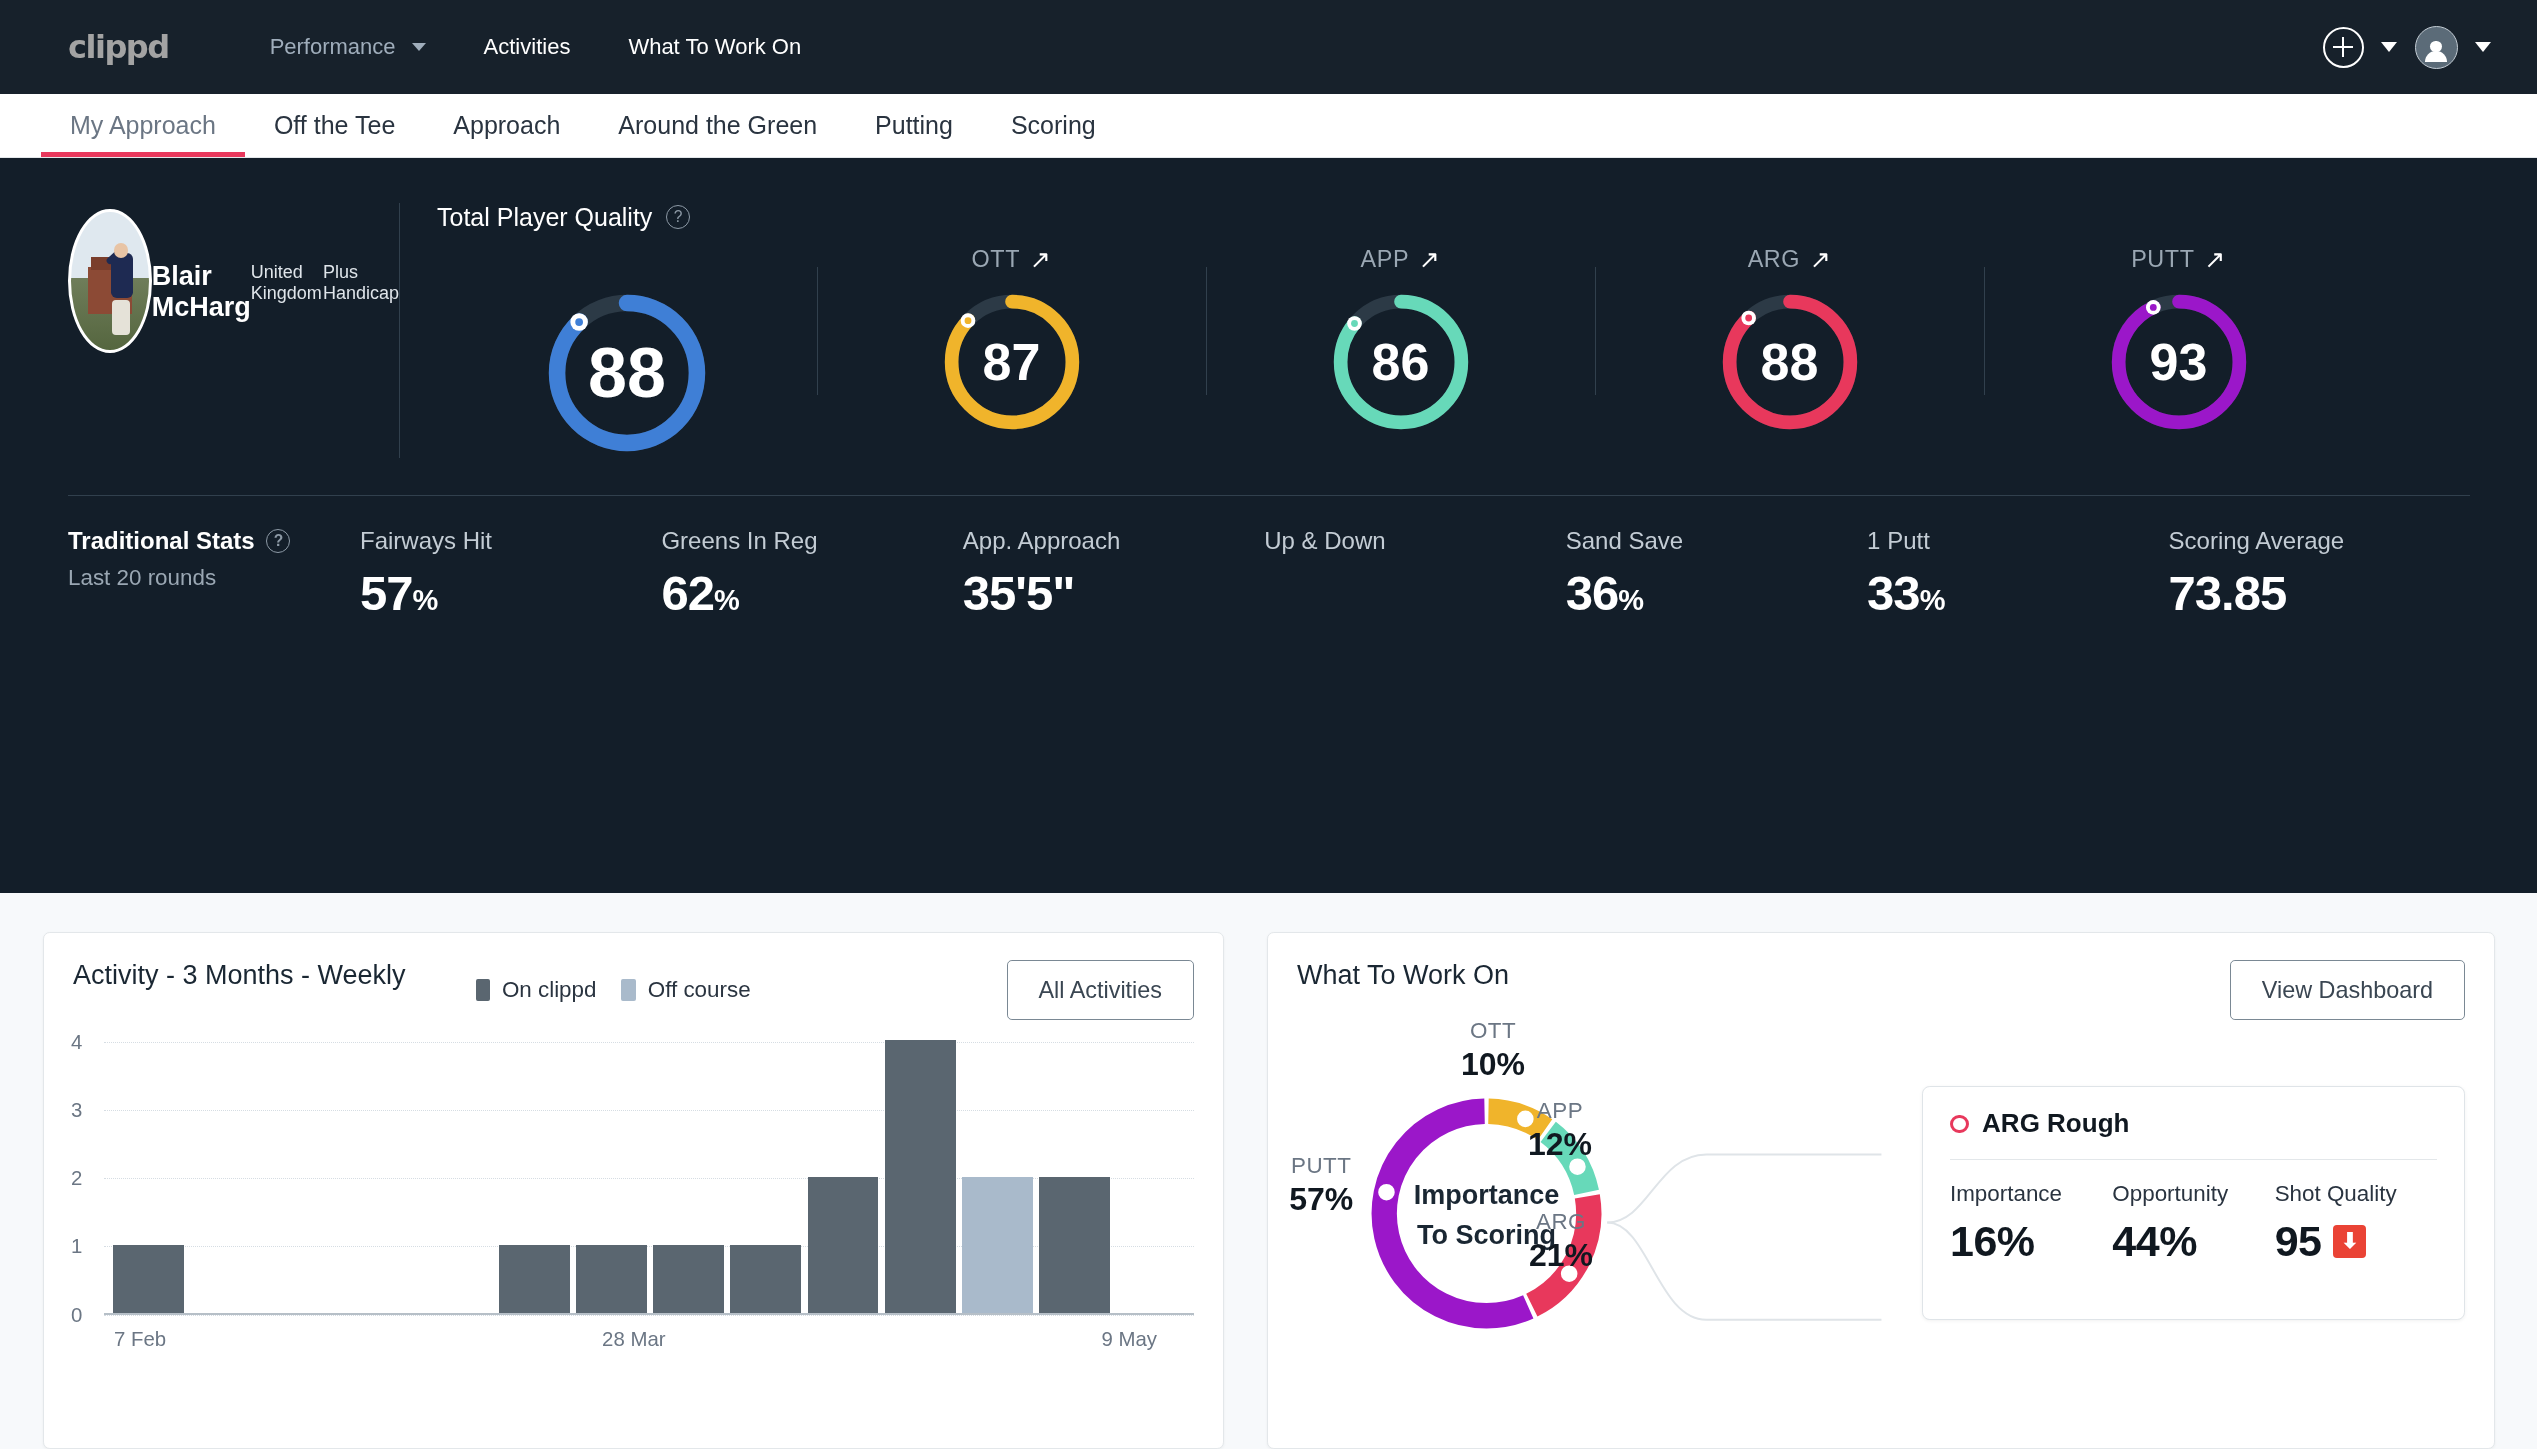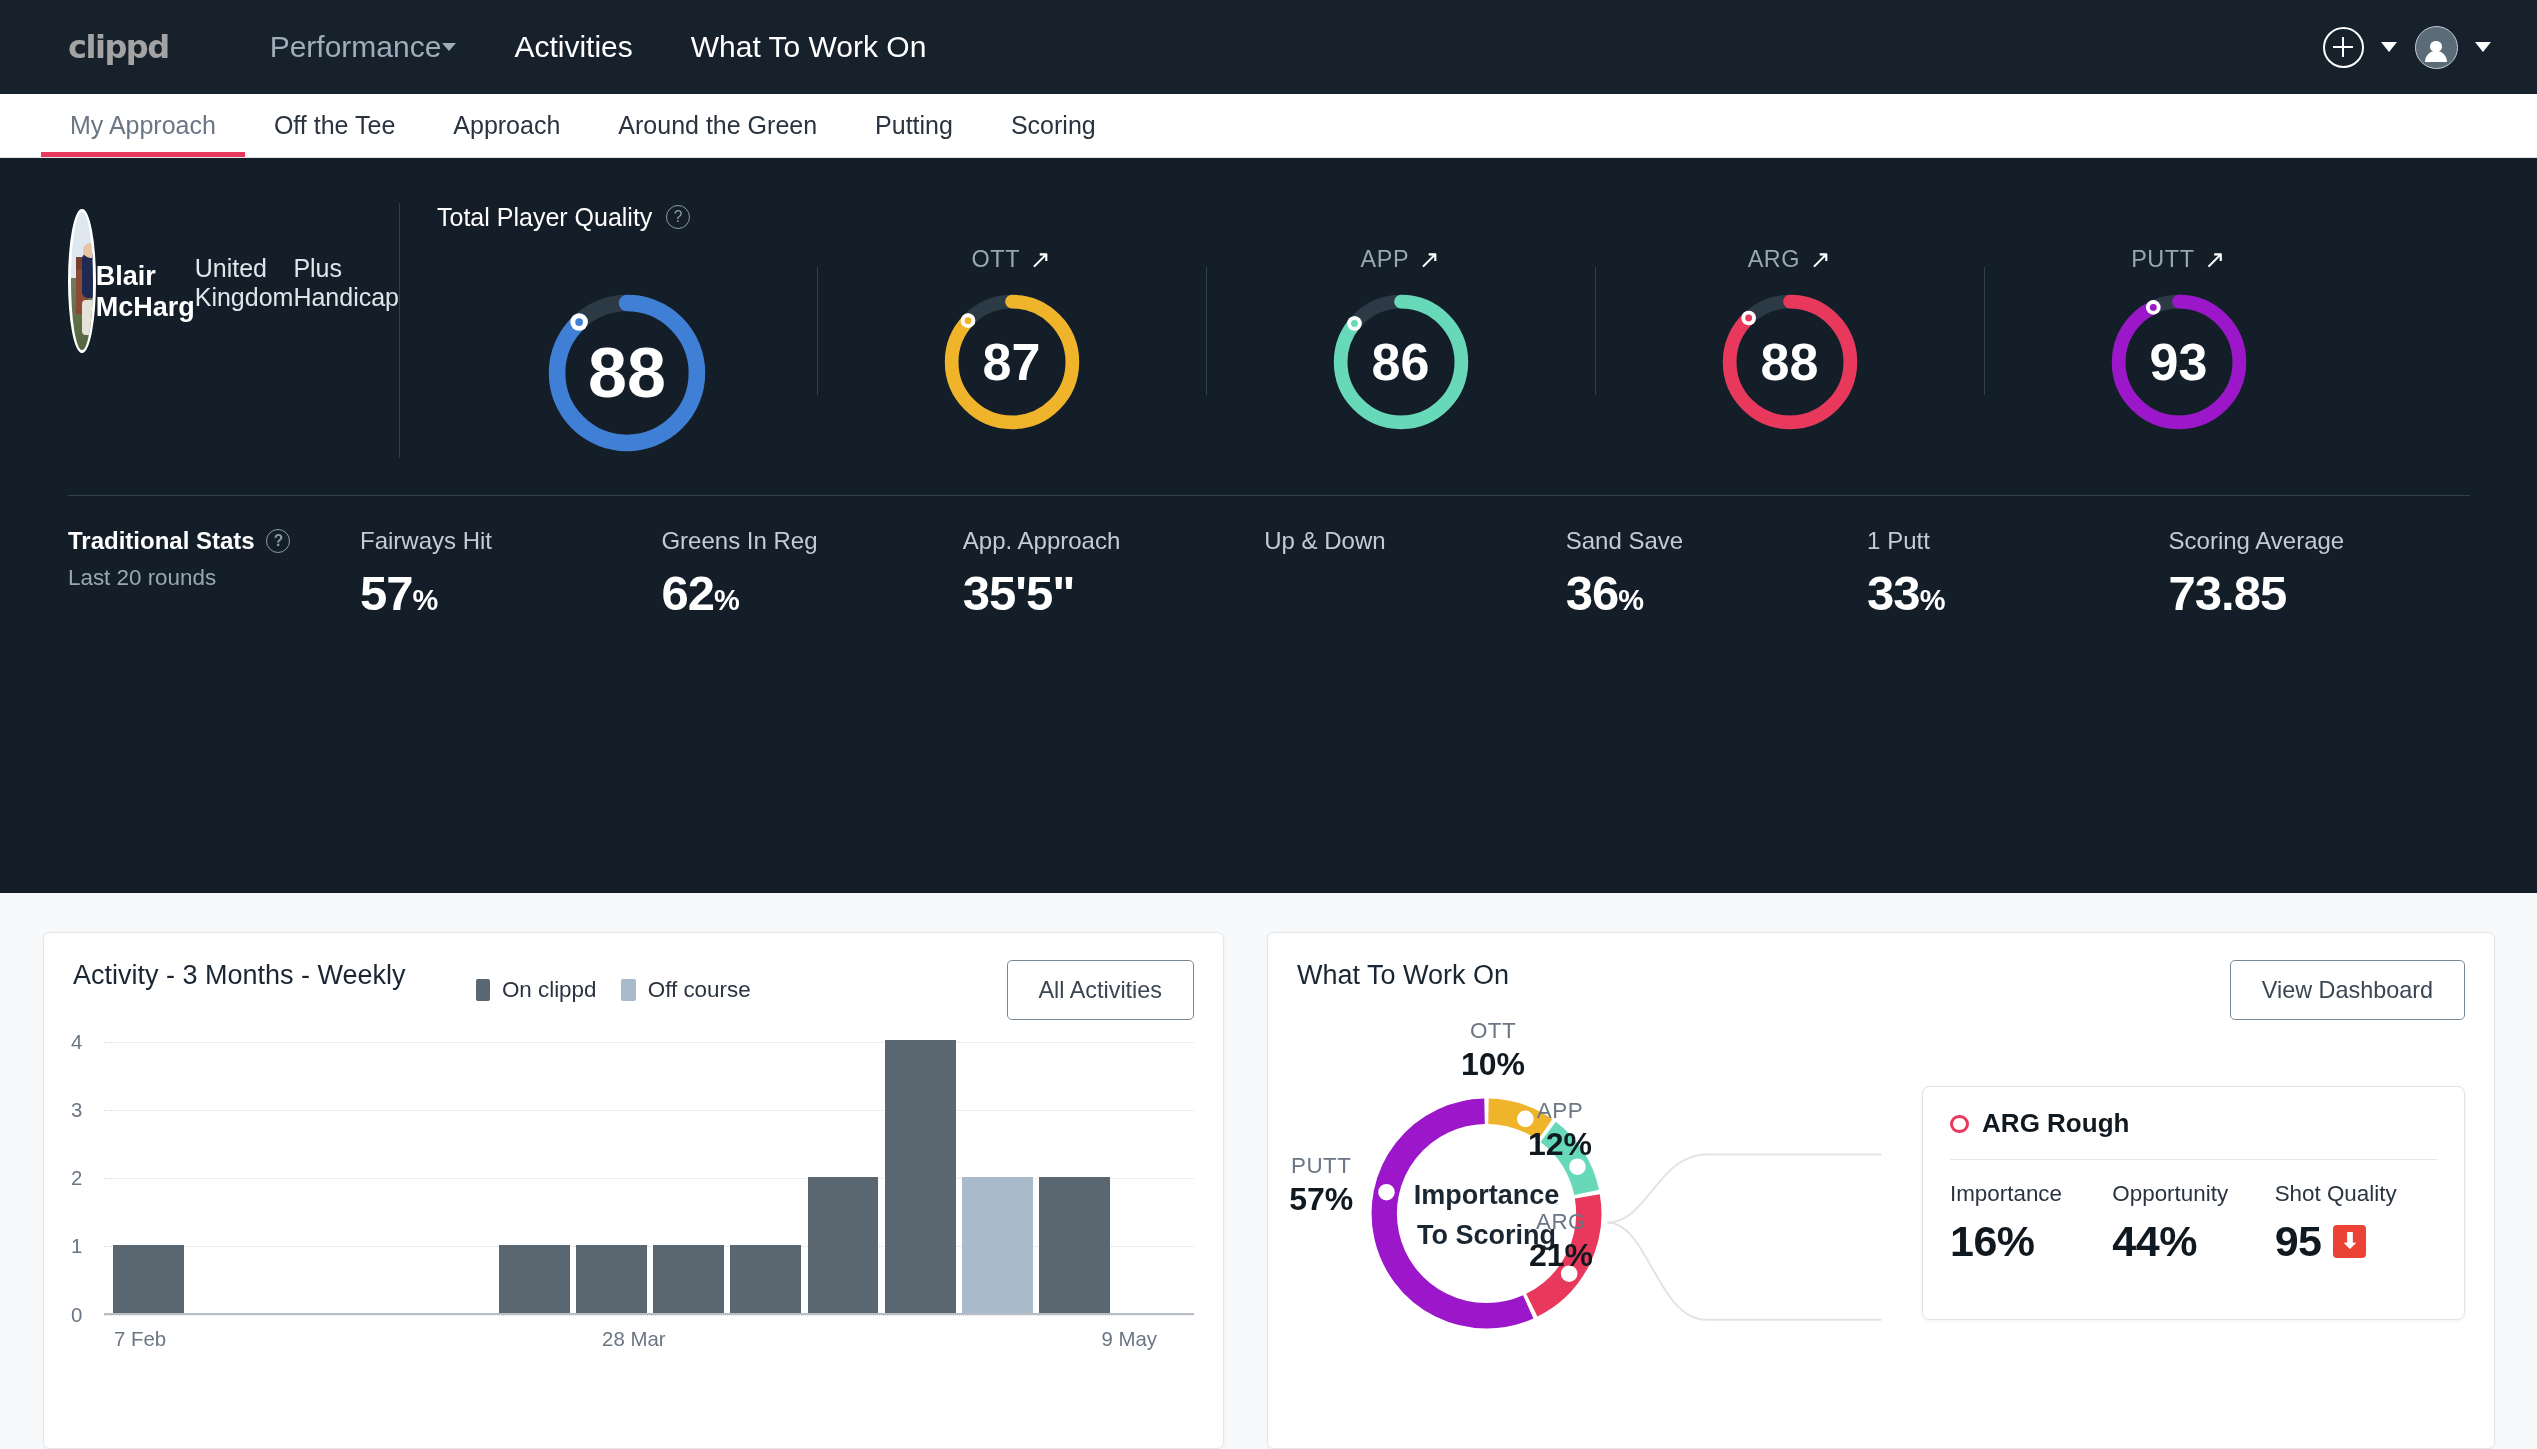--- a/index.html
+++ b/index.html
@@ -23,24 +23,24 @@
     font-size: 32px;
     font-weight: 700;
     color: #a3a3a3;
     letter-spacing: -1.5px;
     font-family: "DejaVu Sans", sans-serif;
     margin-right: 72px;
     line-height: 1;
   }
   .nav-links { display: flex; align-items: center; gap: 0; }
   .nav-link {
-    font-size: 30px;
+    font-size: 22px;
     color: #ffffff;
     padding: 0 29px;
-    display: flex; align-items: center; gap: 1px;
+    display: flex; align-items: center; gap: 16px;
     cursor: pointer;
     white-space: nowrap;
   }
   .nav-link.muted { color: #9fadbb; }
   .caret {
     width: 0; height: 0;
     border-left: 7.8px solid transparent;
     border-right: 7.8px solid transparent;
     border-top: 8.8px solid currentColor;
     display: inline-block;
@@ -140,21 +140,21 @@
     position: absolute; left: 55%; top: 23%;
     width: 14.6px; height: 14.6px; border-radius: 50%;
     background: #e8c4a5;
   }
   .photo .golfer-arm {
     position: absolute; left: 44%; top: 30%;
     width: 19.5px; height: 6.8px; border-radius: 3.9px;
     background: #1e2a52; transform: rotate(-42deg);
   }
   .pname { color: #fff; font-size: 27px; font-weight: 700; margin-top: 23.4px; }
-  .pmeta { color: #dfe5ea; font-size: 25px; margin-top: 4px; }
+  .pmeta { color: #dfe5ea; font-size: 18px; margin-top: 4px; }
 
   .qualblock {
     flex: 1;
     border-left: 1px solid #31404d;
     padding-left: 37px;
     margin-top: 3.9px;
   }
   .qual-title {
     display: flex; align-items: center; gap: 13.6px;
     color: #fff; font-size: 25px; margin-bottom: 5.8px;

